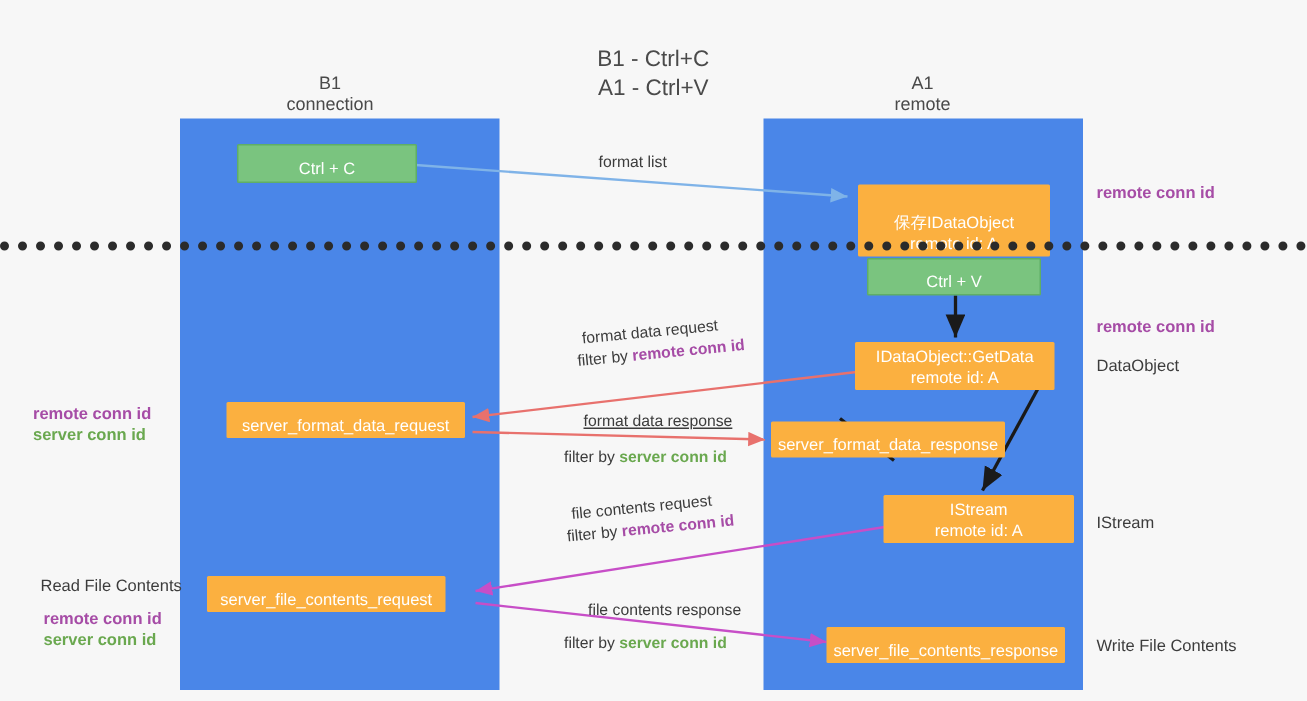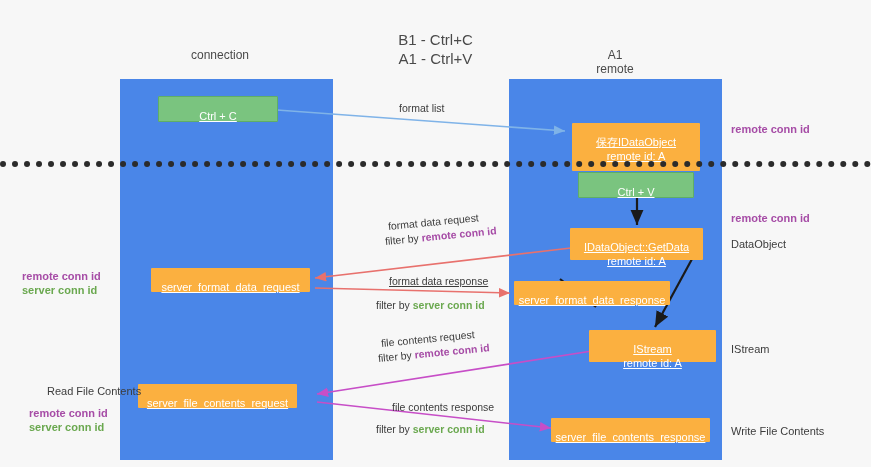--- a/index.html
+++ b/index.html
@@ -39,27 +39,26 @@
     position: absolute;
     background: #4a86e8;
   }
 
   .box {
     position: absolute;
     border-radius: 1px;
     display: flex;
     flex-direction: column;
     align-items: center;
-    justify-content: flex-start;
+    justify-content: flex-end;
     font-size: 11px;
     color: #ffffff;
     line-height: 14px;
     text-align: center;
-    padding: 12px 6px;
-    text-decoration: underline;
+    padding: 1px 6px;
   }
   .box.green { background: #7ac47f; border: 1px solid #5fae66; }
   .box.orange { background: #fbb040; }
   .box .l2 { font-weight: normal; }
 
   .dashes {
     position: absolute;
     left: 0; right: 0;
     height: 0;
     border-top: 6px dotted #2b2b2b;
@@ -90,20 +89,21 @@
 <body>
 
 <div id="stage">
 
   <div class="title">
     <div>B1 - Ctrl+C</div>
     <div>A1 - Ctrl+V</div>
   </div>
 
   <div class="col-head" style="left:150px; top:48px; width:140px;">
+    <div>B1</div>
     <div>connection</div>
   </div>
   <div class="col-head" style="left:545px; top:48px; width:140px;">
     <div>A1</div>
     <div>remote</div>
   </div>
 
   <div class="lane" style="left:120px; top:79px; width:213px; height:381px;"></div>
   <div class="lane" style="left:509px; top:79px; width:213px; height:381px;"></div>
 
@@ -205,17 +205,17 @@
 
   <div class="ann bold-purple side" style="left:731px; top:122px;">remote conn id</div>
   <div class="ann bold-purple side" style="left:731px; top:211px;">remote conn id</div>
   <div class="ann plain side" style="left:731px; top:237px;">DataObject</div>
   <div class="ann plain side" style="left:731px; top:342px;">IStream</div>
   <div class="ann plain side" style="left:731px; top:424px;">Write File Contents</div>
 
   <div class="ann bold-purple side" style="left:22px; top:269px;">remote conn id</div>
   <div class="ann bold-green side" style="left:22px; top:283px;">server conn id</div>
 
-  <div class="ann plain side" style="left:27px; top:384px;margin-left:20px;">Read File Contents</div>
+  <div class="ann plain side" style="left:27px; top:384px;">Read File Contents</div>
   <div class="ann bold-purple side" style="left:29px; top:406px;">remote conn id</div>
   <div class="ann bold-green side" style="left:29px; top:420px;">server conn id</div>
 
 </div>
 
 </body></html>

